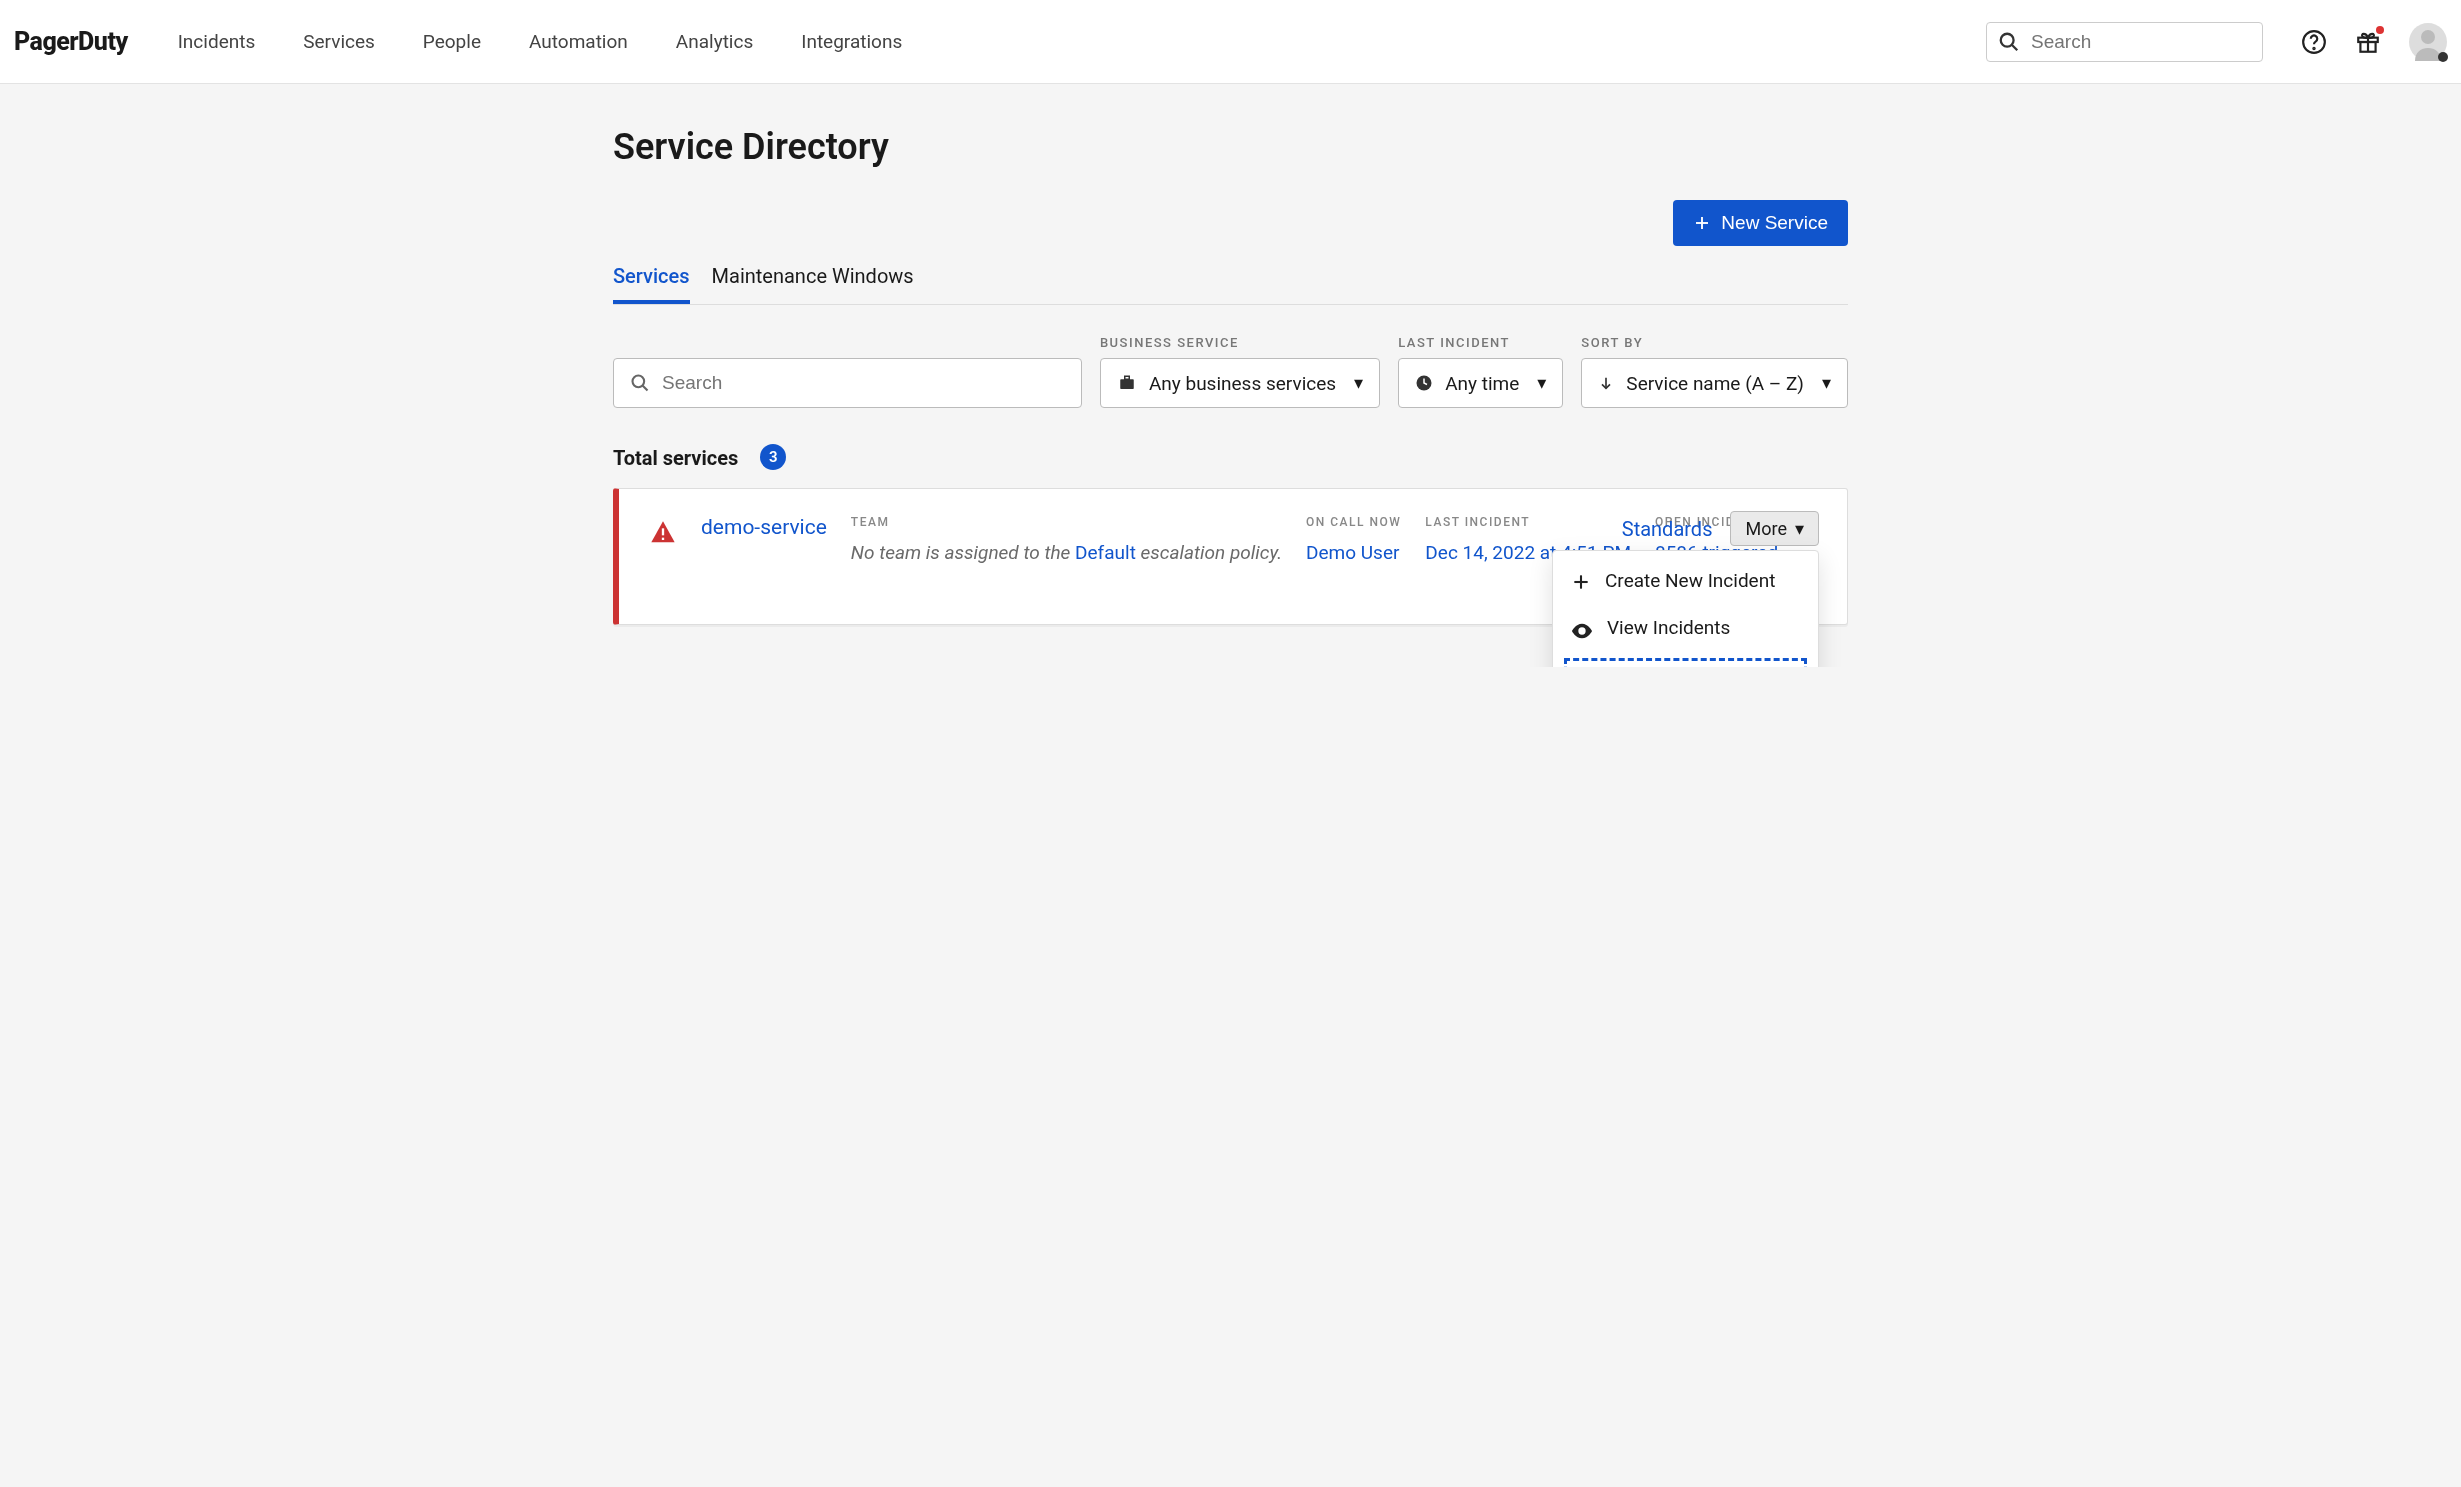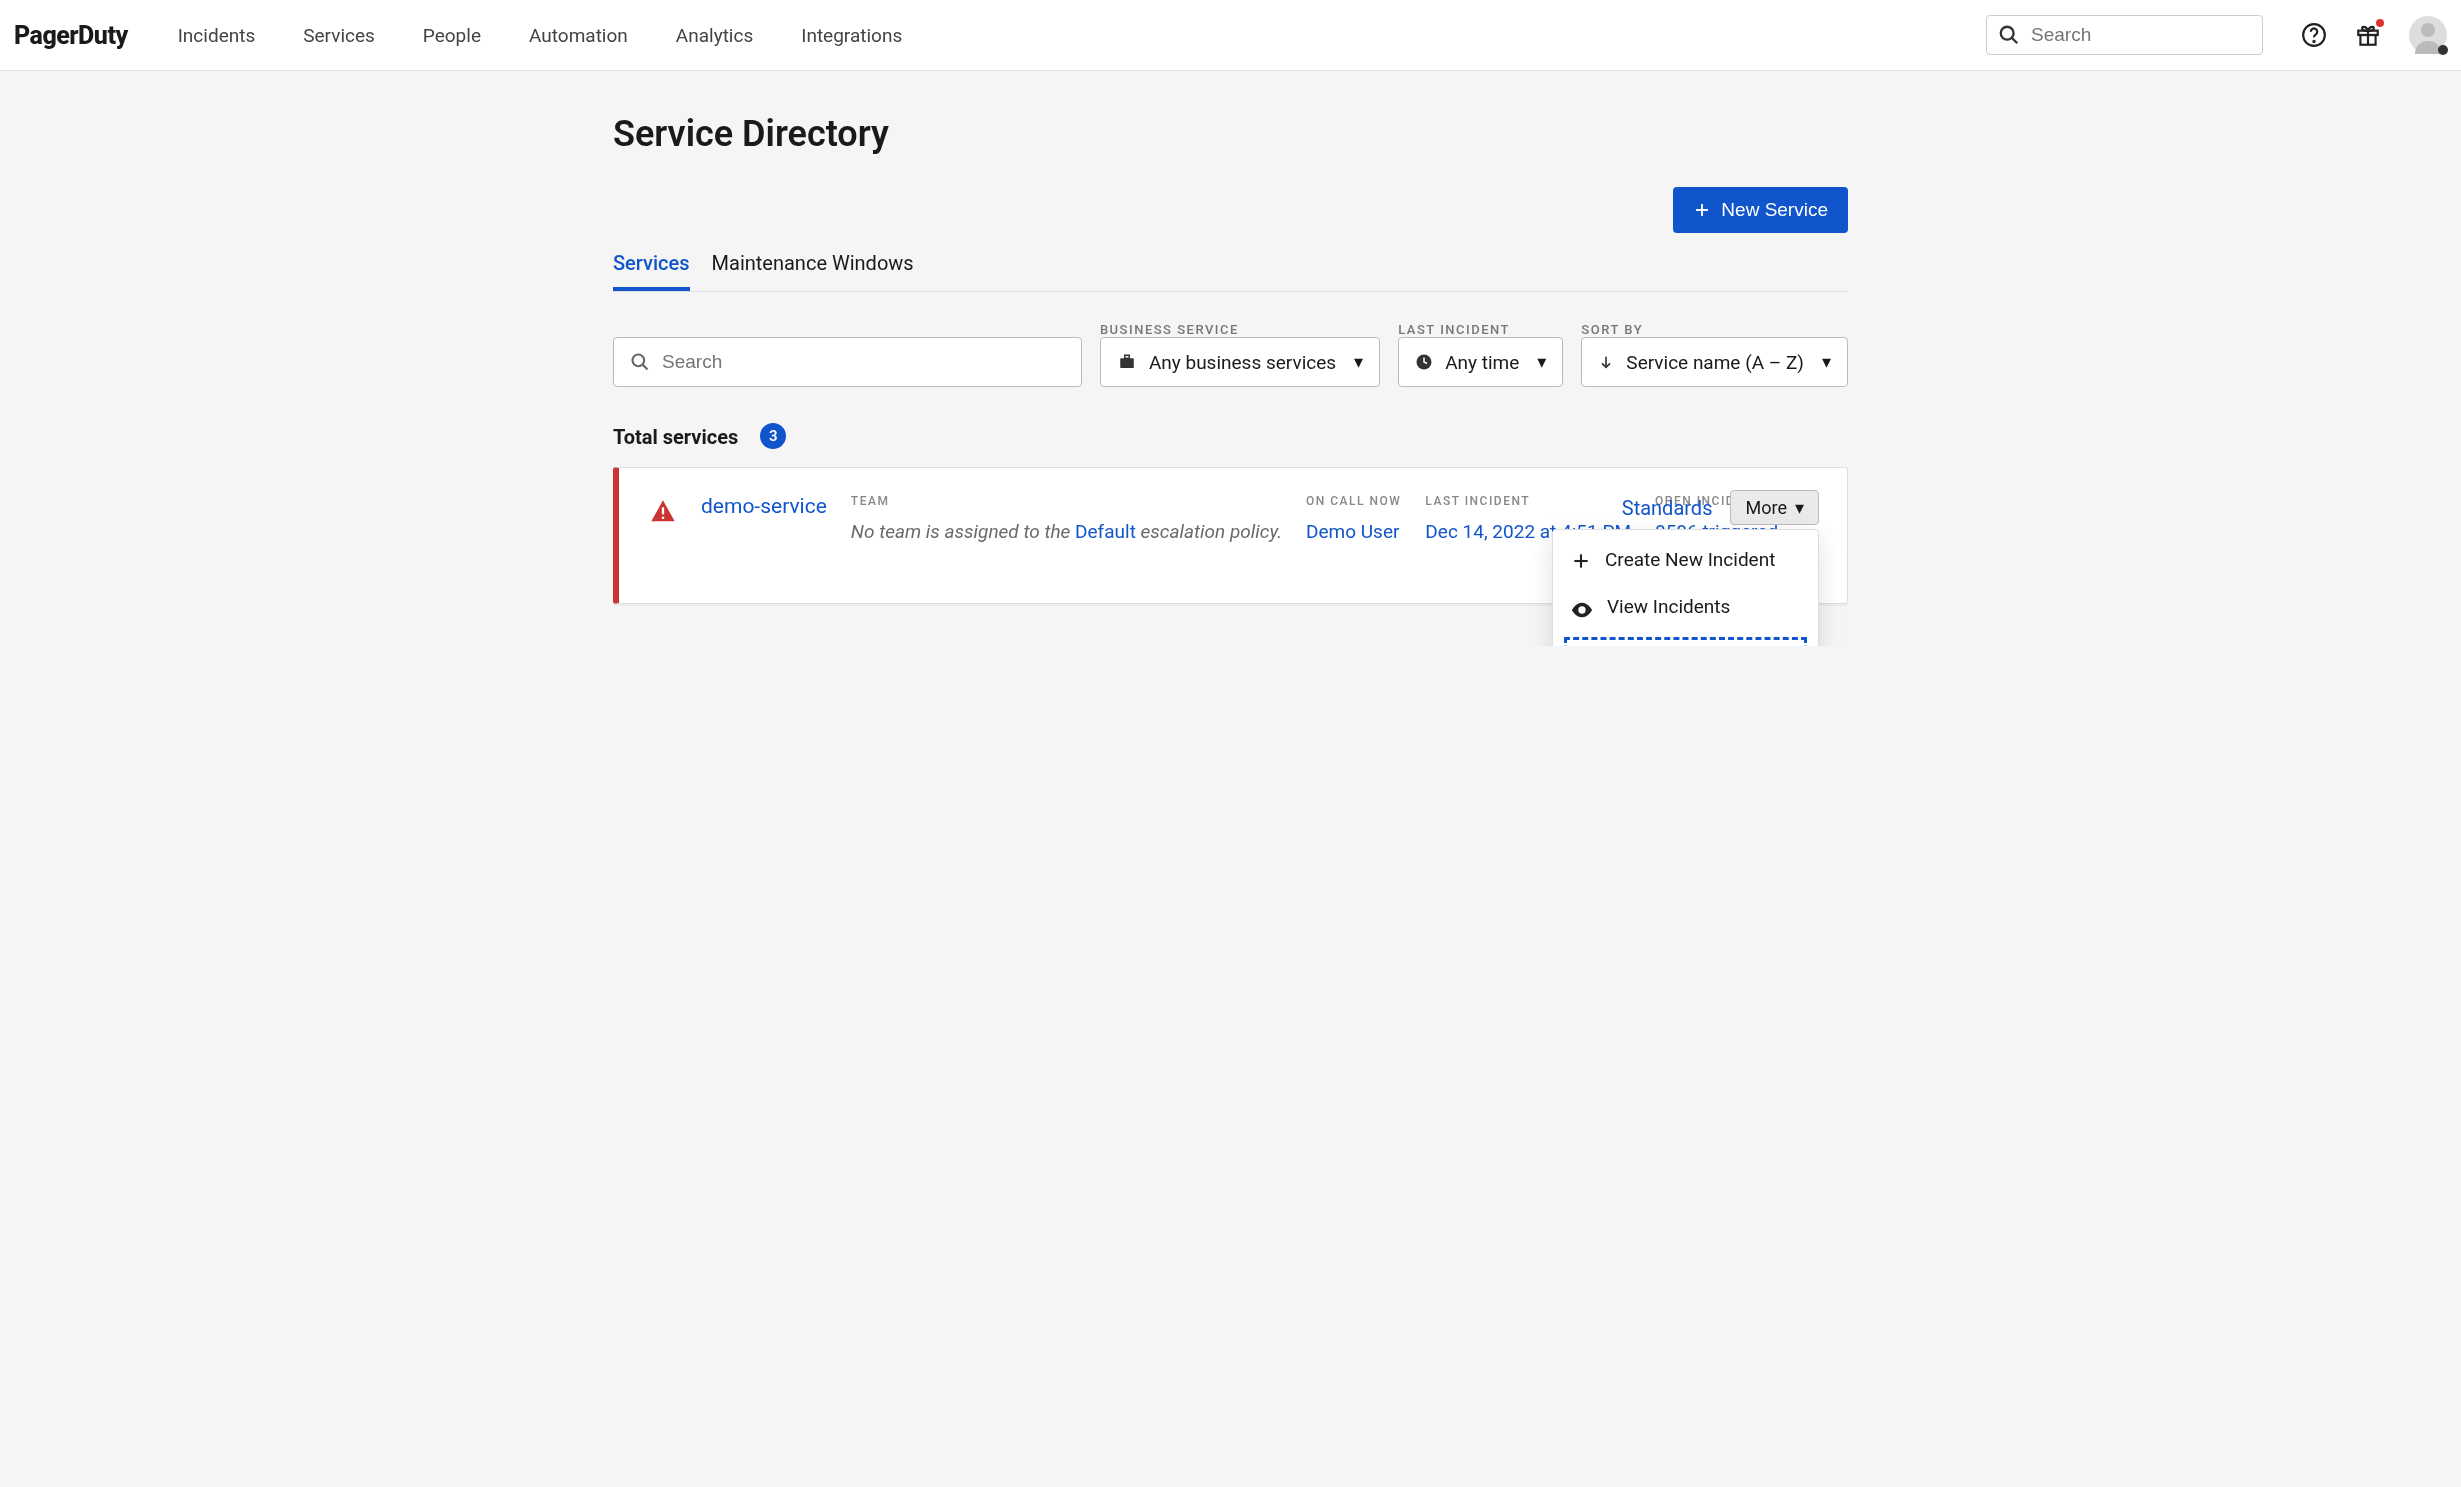--- a/index.html
+++ b/index.html
@@ -1,19 +1,19 @@
 <!DOCTYPE html>
 <html><head>
 <meta charset="utf-8">
 <style>
   * { box-sizing: border-box; margin: 0; padding: 0; }
   body { font-family: -apple-system, BlinkMacSystemFont, "Segoe UI", Roboto, Helvetica, Arial, sans-serif; background: #f5f5f5; color: #1a1a1a; }
   
   
-  .topbar { background: #fff; border-bottom: 1px solid #e3e3e3; display: flex; align-items: center; height: 71px; padding: 0 14px; gap: 20px; }
+  .topbar { background: #fff; border-bottom: 1px solid #e3e3e3; display: flex; align-items: center; height: 84px; padding: 0 14px; gap: 20px; }
   .logo { font-weight: 800; font-size: 25px; letter-spacing: -0.5px; margin-right: 30px; }
   .navitems { display: flex; gap: 48px; flex: 0 0 auto; }
   .navitem { font-size: 19px; color: #444; cursor: pointer; position: relative; padding: 20px 0; }
   .navitem.active::before { content:""; position:absolute; top:-20px; left:-8px; right:-8px; height:7px; background:#0ca60c; }
   .spacer { flex: 1; }
   .searchbox { position: relative; width: 277px; }
   .searchbox input { width: 100%; height: 40px; border: 1px solid #ccc; border-radius: 4px; padding: 0 12px 0 44px; font-size: 19px; color:#333; }
   .searchbox .icon { position: absolute; left: 12px; top: 50%; transform: translateY(-50%); }
   .topicons { display: flex; align-items: center; gap: 28px; margin-left: 18px; }
   .iconbtn { position: relative; cursor: pointer; }
@@ -25,21 +25,21 @@
   .page { max-width: 1337px; margin: 0 auto; padding: 42px 51px; }
   h1 { font-size: 36px; font-weight: 600; margin-bottom: 32px; }
   .toprow { display:flex; justify-content:flex-end; margin-bottom: 10px;}
   .primary-btn { background: #1155cc; color: #fff; border: none; border-radius: 4px; padding: 12px 20px; font-size: 19px; font-weight: 500; display:flex; align-items:center; gap:10px; cursor:pointer;}
   
   .tabs { display:flex; gap: 22px; border-bottom: 1px solid #ddd; margin-bottom: 30px;}
   .tab { font-size: 20px; padding: 8px 0 12px; cursor:pointer; }
   .tab.active { color: #1155cc; border-bottom: 4px solid #1155cc; font-weight:500; }
   
   .filters { display:flex; gap: 18px; align-items:flex-end; margin-bottom: 36px;}
-  .filtercol { display:flex; flex-direction:column; }
+  .filtercol { display:flex; flex-direction:column; gap:8px;}
   .filtercol.grow { flex: 1; }
   .filterlabel { font-size: 13px; letter-spacing: 1.5px; color:#777; text-transform:uppercase; font-weight:500;}
   .input, .select { height: 50px; border:1px solid #bbb; border-radius:4px; background:#fff; padding:0 16px; display:flex; align-items:center; gap:12px; font-size:19px; cursor:pointer;}
   .input { cursor:text; width:100%; }
   .input input { border:none; outline:none; font-size:19px; flex:1; }
   .select .caret { margin-left:6px; }
   
   .total { font-size:20px; font-weight:700; display:flex; align-items:flex-end; gap:22px; margin-bottom: 18px;}
   .badge { background:#1155cc; color:#fff; width:26px; height:26px; border-radius:50%; display:inline-flex; align-items:center; justify-content:center; font-size:15px; font-weight:600;}
   

